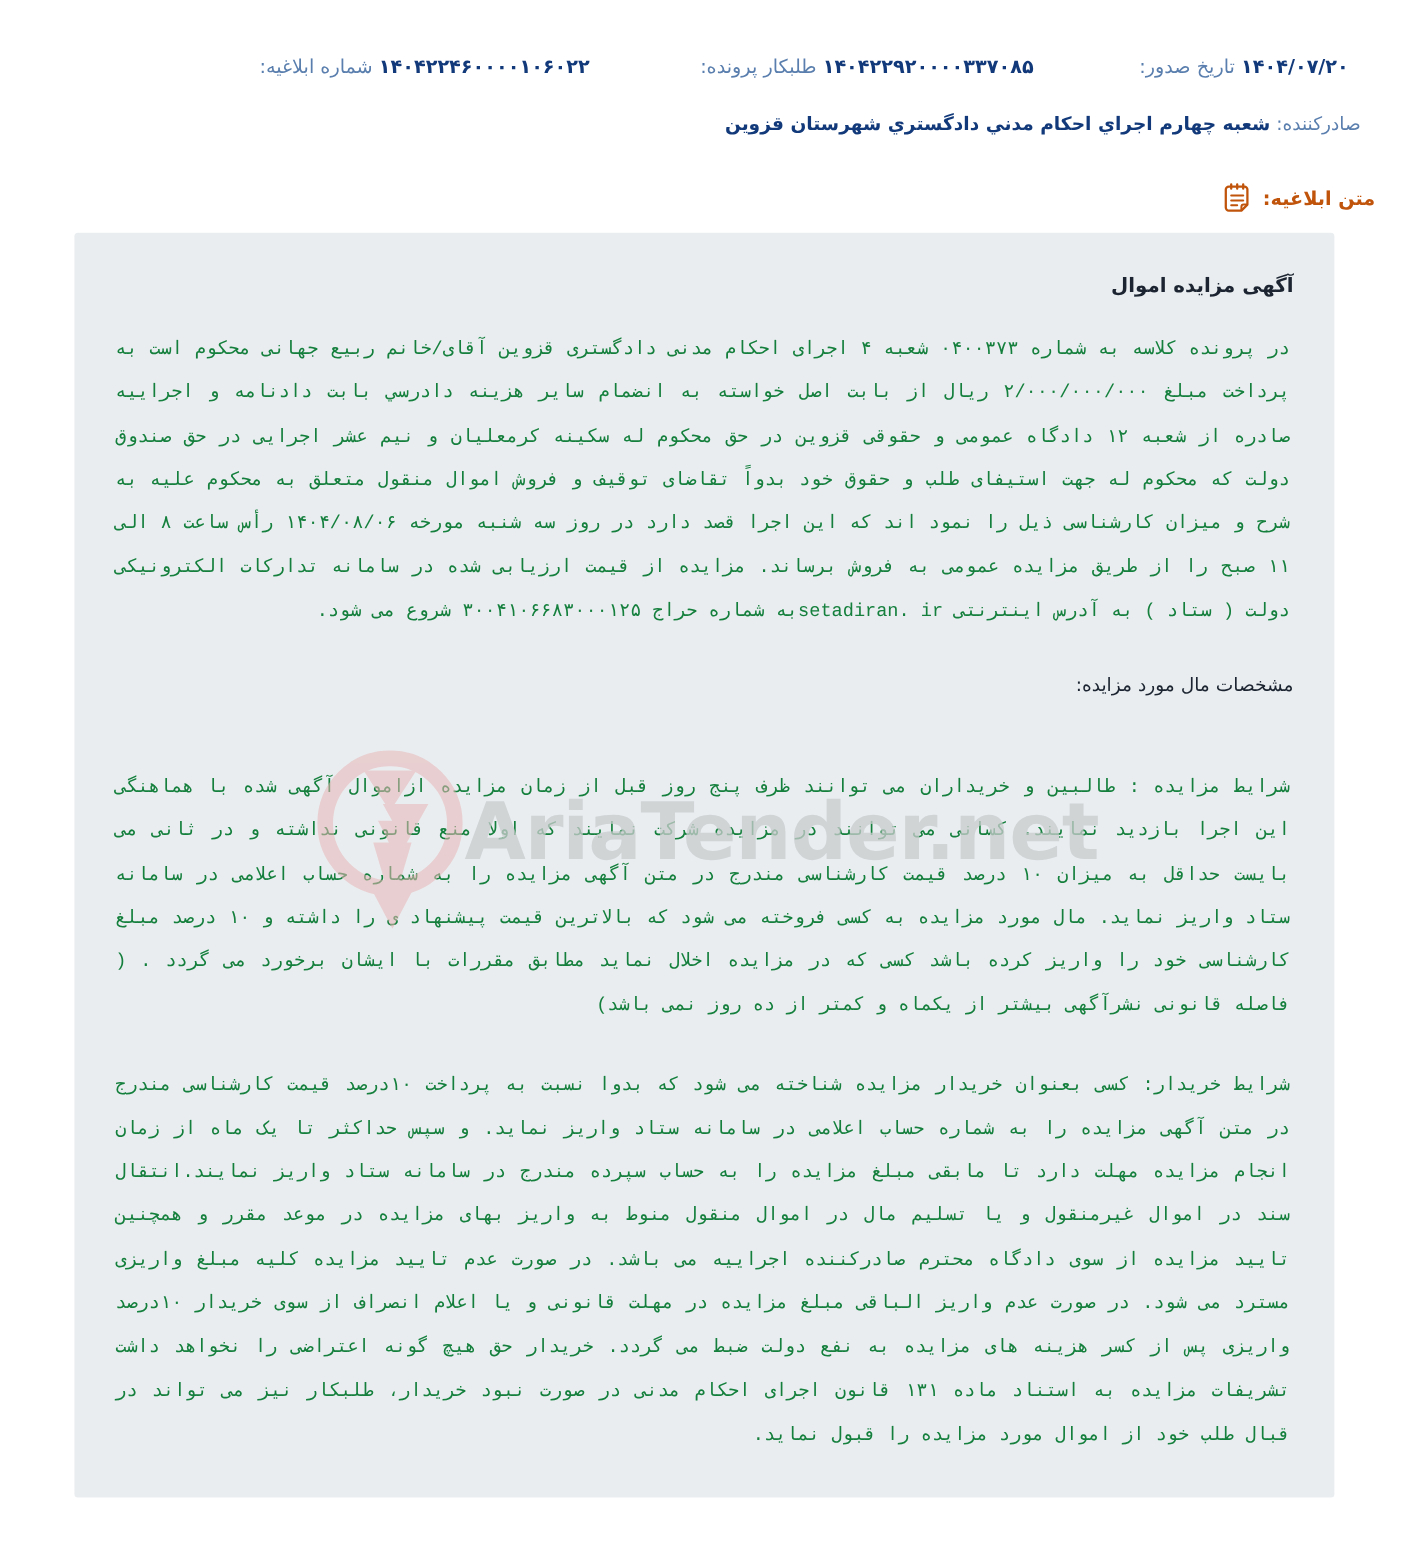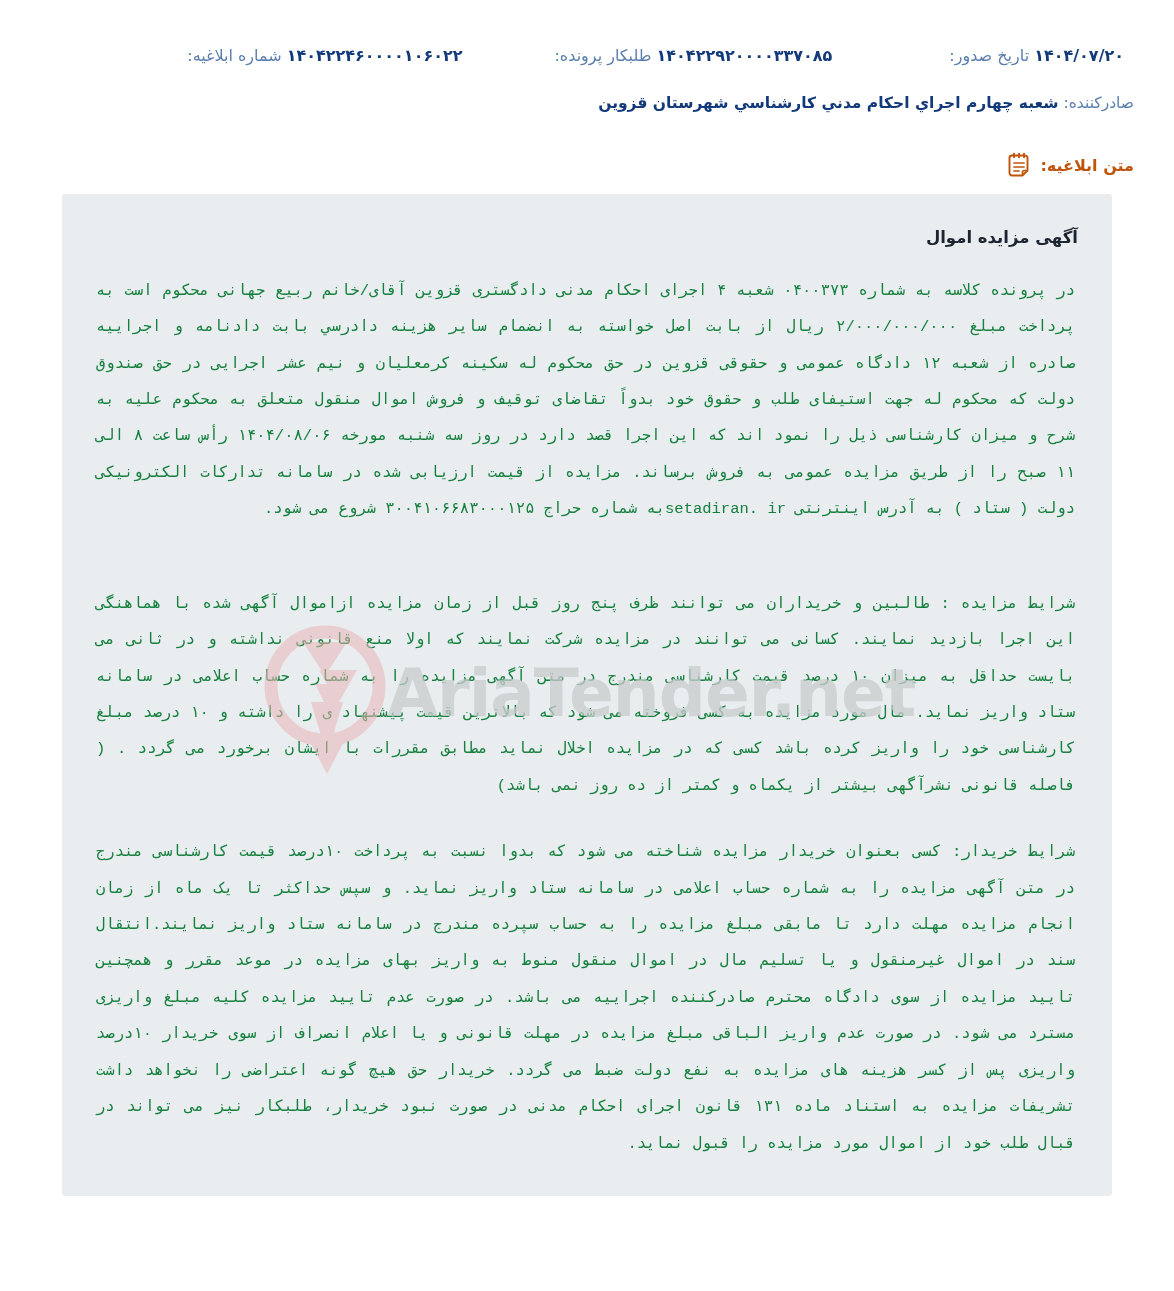--- a/index.html
+++ b/index.html
@@ -34,21 +34,21 @@
     padding: 46px 40px 0 40px;
     box-sizing: border-box;
     width: 100%;
   }
   .meta-cell {
     flex: 0 0 auto;
     white-space: nowrap;
     font-size: 16px;
     line-height: 1.3;
   }
-  .meta-cell.c1 { margin-right: 10px; margin-left: 29px; }
+  .meta-cell.c1 { margin-right: 10px; }
   .meta-cell.c2 { margin-right: 88px; }
   .meta-cell.c3 { margin-right: 92px; }
   .meta-label {
     color: #5a7fae;
     font-weight: normal;
   }
   .meta-value {
     color: #123a7a;
     font-weight: bold;
     letter-spacing: 0.2px;
@@ -71,21 +71,21 @@
     color: #123a7a;
     font-weight: bold;
   }
 
   
   .section-heading {
     display: flex;
     flex-direction: row;
     align-items: center;
     justify-content: flex-start;
-    padding: 0 40px 0 40px;
+    padding: 0 28px 0 40px;
     margin-top: 38px;
     gap: 8px;
   }
   .section-heading .title {
     color: #c1540b;
     font-weight: bold;
     font-size: 16px;
   }
   .note-icon {
     width: 26px;
@@ -177,21 +177,21 @@
       <span class="meta-label">طلبکار پرونده:</span>
     </div>
     <div class="meta-cell c3">
       <span class="meta-value">۱۴۰۴۲۲۴۶۰۰۰۰۱۰۶۰۲۲</span>
       <span class="meta-label">شماره ابلاغیه:</span>
     </div>
   </div>
 
   <div class="line-row issuer-row">
     <span class="line-label">صادرکننده:</span>
-    <span class="line-value">شعبه چهارم اجراي احکام مدني کارشناسي شهرستان قزوین</span>
+    <span class="line-value">شعبه چهارم اجراي احکام مدني دادگستري شهرستان قزوین</span>
   </div>
 
 
   <div class="section-heading">
     <span class="title">متن ابلاغیه:</span>
     <span class="note-icon">
       <svg class="note-icon" viewBox="0 0 26 28" xmlns="http://www.w3.org/2000/svg" aria-hidden="true">
         <path d="M6 3.5 h13 a2.5 2.5 0 0 1 2.5 2.5 v12.5 l-5 5 h-10.5 a2.5 2.5 0 0 1 -2.5 -2.5 v-15 a2.5 2.5 0 0 1 2.5 -2.5 z" fill="none" stroke="#c1540b" stroke-width="1.9" stroke-linejoin="round"></path>
         <path d="M16.5 23.5 v-3 a2 2 0 0 1 2 -2 h3" fill="none" stroke="#c1540b" stroke-width="1.7" stroke-linejoin="round"></path>
         <path d="M8 1.6 v3.6 M13 1.6 v3.6 M18 1.6 v3.6" stroke="#c1540b" stroke-width="1.9" stroke-linecap="round"></path>
@@ -199,20 +199,21 @@
       </svg>
     </span>
   </div>
 
   <div class="body-card">
 
     <div class="doc-title">آگهی مزایده اموال</div>
 
     <p class="para">در پرونده کلاسه به شماره ۰۴۰۰۳۷۳   شعبه  ۴   اجرای احکام مدنی دادگستری قزوین آقای/خانم ربیع جهانی   محکوم است به پرداخت مبلغ ۲/۰۰۰/۰۰۰/۰۰۰ ریال از بابت اصل خواسته به انضمام سایر هزینه دادرسي بابت  دادنامه و اجراییه صادره از شعبه ۱۲ دادگاه عمومی و حقوقی قزوین در حق محکوم له سکینه کرمعلیان و نیم عشر اجرایی در حق صندوق دولت که محکوم له جهت استیفای طلب و حقوق خود بدواً تقاضای توقیف و فروش اموال منقول متعلق به محکوم علیه به شرح و میزان کارشناسی ذیل را نمود اند که این اجرا قصد دارد در روز سه شنبه   مورخه ۱۴۰۴/۰۸/۰۶  رأس ساعت ۸   الی ۱۱ صبح را از طریق مزایده عمومی به فروش برساند. مزایده از قیمت ارزیابی شده در سامانه تدارکات الکترونیکی دولت ( ستاد  )  به آدرس اینترنتی   setadiran. irبه شماره حراج ۳۰۰۴۱۰۶۶۸۳۰۰۰۱۲۵ شروع می شود.</p>
 
+    <div class="sub-head">مشخصات مال مورد مزایده:</div>
 
 
     <p class="para gap-lg">شرایط مزایده : طالبین و خریداران می توانند ظرف پنج روز قبل از زمان مزایده ازاموال آگهی شده با هماهنگی این اجرا بازدید نمایند. کسانی می توانند در مزایده شرکت نمایند که اولا منع قانونی نداشته و در ثانی می بایست حداقل به میزان ۱۰ درصد قیمت کارشناسی مندرج در متن آگهی مزایده را به شماره حساب اعلامی در سامانه ستاد واریز نماید. مال مورد مزایده به کسی فروخته می شود که بالاترین قیمت   پیشنهاد ی را داشته و ۱۰ درصد مبلغ کارشناسی خود را واریز کرده باشد کسی که در مزایده اخلال نماید مطابق مقررات با ایشان برخورد می گردد . ( فاصله قانونی نشرآگهی بیشتر از یکماه و کمتر از ده روز نمی باشد)</p>
 
     <p class="para gap-md">شرایط خریدار: کسی بعنوان خریدار مزایده شناخته می شود که بدوا نسبت به پرداخت ۱۰درصد قیمت کارشناسی مندرج در متن آگهی مزایده را به شماره حساب اعلامی در سامانه ستاد واریز نماید. و سپس حداکثر تا یک ماه از زمان انجام مزایده مهلت دارد تا مابقی مبلغ مزایده را به حساب سپرده مندرج در سامانه ستاد واریز نمایند.انتقال سند در اموال غیرمنقول و یا تسلیم مال در اموال منقول منوط به واریز بهای مزایده در موعد مقرر و همچنین تایید مزایده از سوی دادگاه محترم صادرکننده اجراییه می باشد. در صورت عدم تایید مزایده کلیه مبلغ واریزی مسترد می شود. در صورت عدم واریز الباقی مبلغ مزایده در مهلت قانونی و یا اعلام انصراف از سوی خریدار ۱۰درصد واریزی پس از کسر هزینه های مزایده به نفع دولت ضبط می گردد. خریدار حق هیچ گونه اعتراضی را نخواهد داشت تشریفات مزایده به استناد ماده ۱۳۱ قانون اجرای احکام مدنی در صورت نبود خریدار، طلبکار نیز می تواند در قبال طلب خود از اموال مورد مزایده را قبول نماید.</p>
 
     <div class="watermark">
       <svg width="760" height="170" viewBox="0 0 760 170" xmlns="http://www.w3.org/2000/svg" aria-hidden="true">
         <g opacity="0.55">
           <circle cx="118" cy="62" r="54" fill="none" stroke="#e8b6b6" stroke-width="13"></circle>

